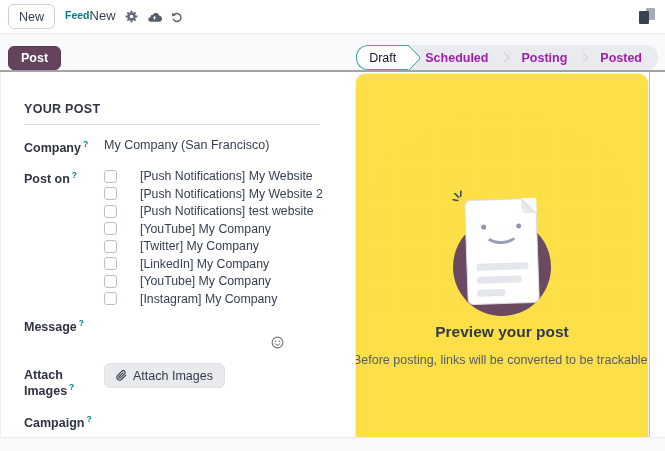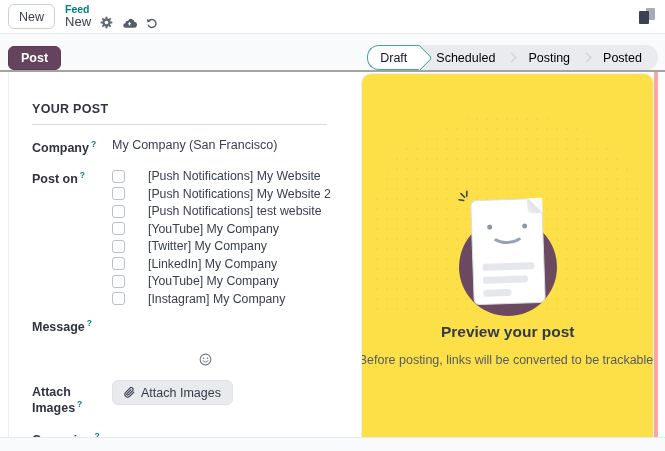--- a/index.html
+++ b/index.html
@@ -9,54 +9,54 @@
     font-size:12.5px; color:#374151; background:#fff; overflow:hidden;
     -webkit-font-smoothing:antialiased;
   }
 
   
   .topbar { height:34px; display:flex; align-items:center; padding:0 10px 0 8px;
             border-bottom:1px solid #e7e9ed; background:#fff; }
   .btn-new { height:25px; padding:0 10px; background:#fff; border:1px solid #cdd0d5;
              border-radius:6px; font-size:12.5px; font-weight:500; color:#374151;
              display:flex; align-items:center; cursor:pointer; }
-  .crumbs { margin-left:10px; display:flex; flex-direction:column; justify-content:center; line-height:1.15; }
+  .crumbs { margin-left:10px; display:flex; flex-direction:row; justify-content:center; line-height:1.15; }
   .crumb-parent { font-size:10.5px; font-weight:700; color:#017e84; cursor:pointer; }
   .crumb-row { display:flex; align-items:center; gap:9px; }
   .crumb-name { font-size:13px; color:#374151; }
   .tb-icon { display:flex; align-items:center; cursor:pointer; opacity:.85; }
   .spacer { flex:1; }
   .bookmark { position:relative; width:17px; height:17px; cursor:pointer; }
   .bookmark .back { position:absolute; right:0; top:0; width:9px; height:12px; background:#a7adb8; border-radius:1px; }
   .bookmark .front { position:absolute; left:1px; top:3px; width:10px; height:13px; background:#3a4252; border-radius:1px; }
 
   
   .controlbar { height:38px; background:#f9fafb; border-bottom:2px solid #a3a3a3;
                 display:flex; align-items:flex-end; padding:0 7px 0 8px; }
   .btn-post { height:24px; padding:0 12px; background:#65435C; border:1px solid #5a3b51;
               border-radius:6px; color:#fff; font-weight:700; font-size:12.5px;
               display:flex; align-items:center; cursor:pointer; }
   .statusbar { margin-left:auto; display:flex; align-items:center; background:#e9ebee;
                border-radius:12px; height:25px; padding-right:4px; }
-  .step { font-size:12.5px; color:#000000; padding:0 12px; height:25px; display:flex;
-          align-items:center; cursor:pointer; position:relative; }
+  .step { font-size:12.5px; color:#a21caf; padding:0 12px; height:25px; display:flex;
+          align-items:center; cursor:pointer; position:relative;font-weight:bold; }
   .step.active { background:#fff; border:1px solid #4aa3a3; border-right:none;
                  border-radius:12px 0 0 12px; font-weight:400; color:#0f172a;
                  padding:0 13px 0 12px; z-index:2; }
   .step.active::after { content:""; position:absolute; right:-9px; top:50%; width:17px; height:17px;
                  transform:translateY(-50%) rotate(45deg); background:#fff;
                  border-top:1px solid #4aa3a3; border-right:1px solid #4aa3a3;
                  border-radius:0 4px 0 0; z-index:1; }
   .step.after-arrow { padding-left:16px; }
   .chev { width:7px; height:7px; border-top:1px solid #c9ced6; border-right:1px solid #c9ced6;
           transform:rotate(45deg); margin:0 1px; flex:none; }
 
   
-  .content { margin-left:8px; width:650px; height:365px; display:flex;
-             border-left:1px solid #ebedf0; border-right:4px solid #fca5a5; overflow:hidden; background:#fff;justify-content:flex-end; }
+  .content { width:650px; height:365px; display:flex;
+             border-left:1px solid #ebedf0; border-right:1px solid #fca5a5; overflow:hidden; background:#fff;justify-content:flex-end; }
   .form-col { width:354px; padding:0 0 0 23px; }
 
   .section-title { margin-top:30px; width:295px; padding-bottom:8px; border-bottom:1px solid #d9dce1;
                    font-size:12.5px; font-weight:700; color:#2f3542; letter-spacing:.3px; }
   .frow { display:flex; margin-top:13px; }
   .flabel { width:80px; flex:none; font-weight:600; color:#2e3440; padding-top:1px; }
   .help { color:#017e84; font-size:8.5px; vertical-align:super; margin-left:2px; }
   .fvalue { color:#374151; }
 
   .cb-row { display:flex; align-items:center; gap:23px; margin-bottom:3.5px; cursor:pointer; }
@@ -197,21 +197,21 @@
           <span class="cb"></span>
           <span class="cb-text">[YouTube] My Company</span>
         </div>
         <div class="cb-row">
           <span class="cb"></span>
           <span class="cb-text">[Instagram] My Company</span>
         </div>
       </div>
     </div>
 
-    <div class="frow" style="margin-top:8px;flex-direction:column;">
+    <div class="frow" style="margin-top:8px;">
       <div class="flabel">
         <span>Message</span><sup class="help">?</sup>
       </div>
       <div class="message-box">
         <span class="emoji-btn">
           <svg width="13" height="13" viewBox="0 0 16 16">
             <circle cx="8" cy="8" r="6.6" fill="none" stroke="#6c757d" stroke-width="1.3"></circle>
             <circle cx="5.6" cy="6.4" r="0.95" fill="#6c757d"></circle>
             <circle cx="10.4" cy="6.4" r="0.95" fill="#6c757d"></circle>
             <path d="M5 9.4a3.4 3.4 0 0 0 6 0" fill="none" stroke="#6c757d" stroke-width="1.2" stroke-linecap="round"></path>

